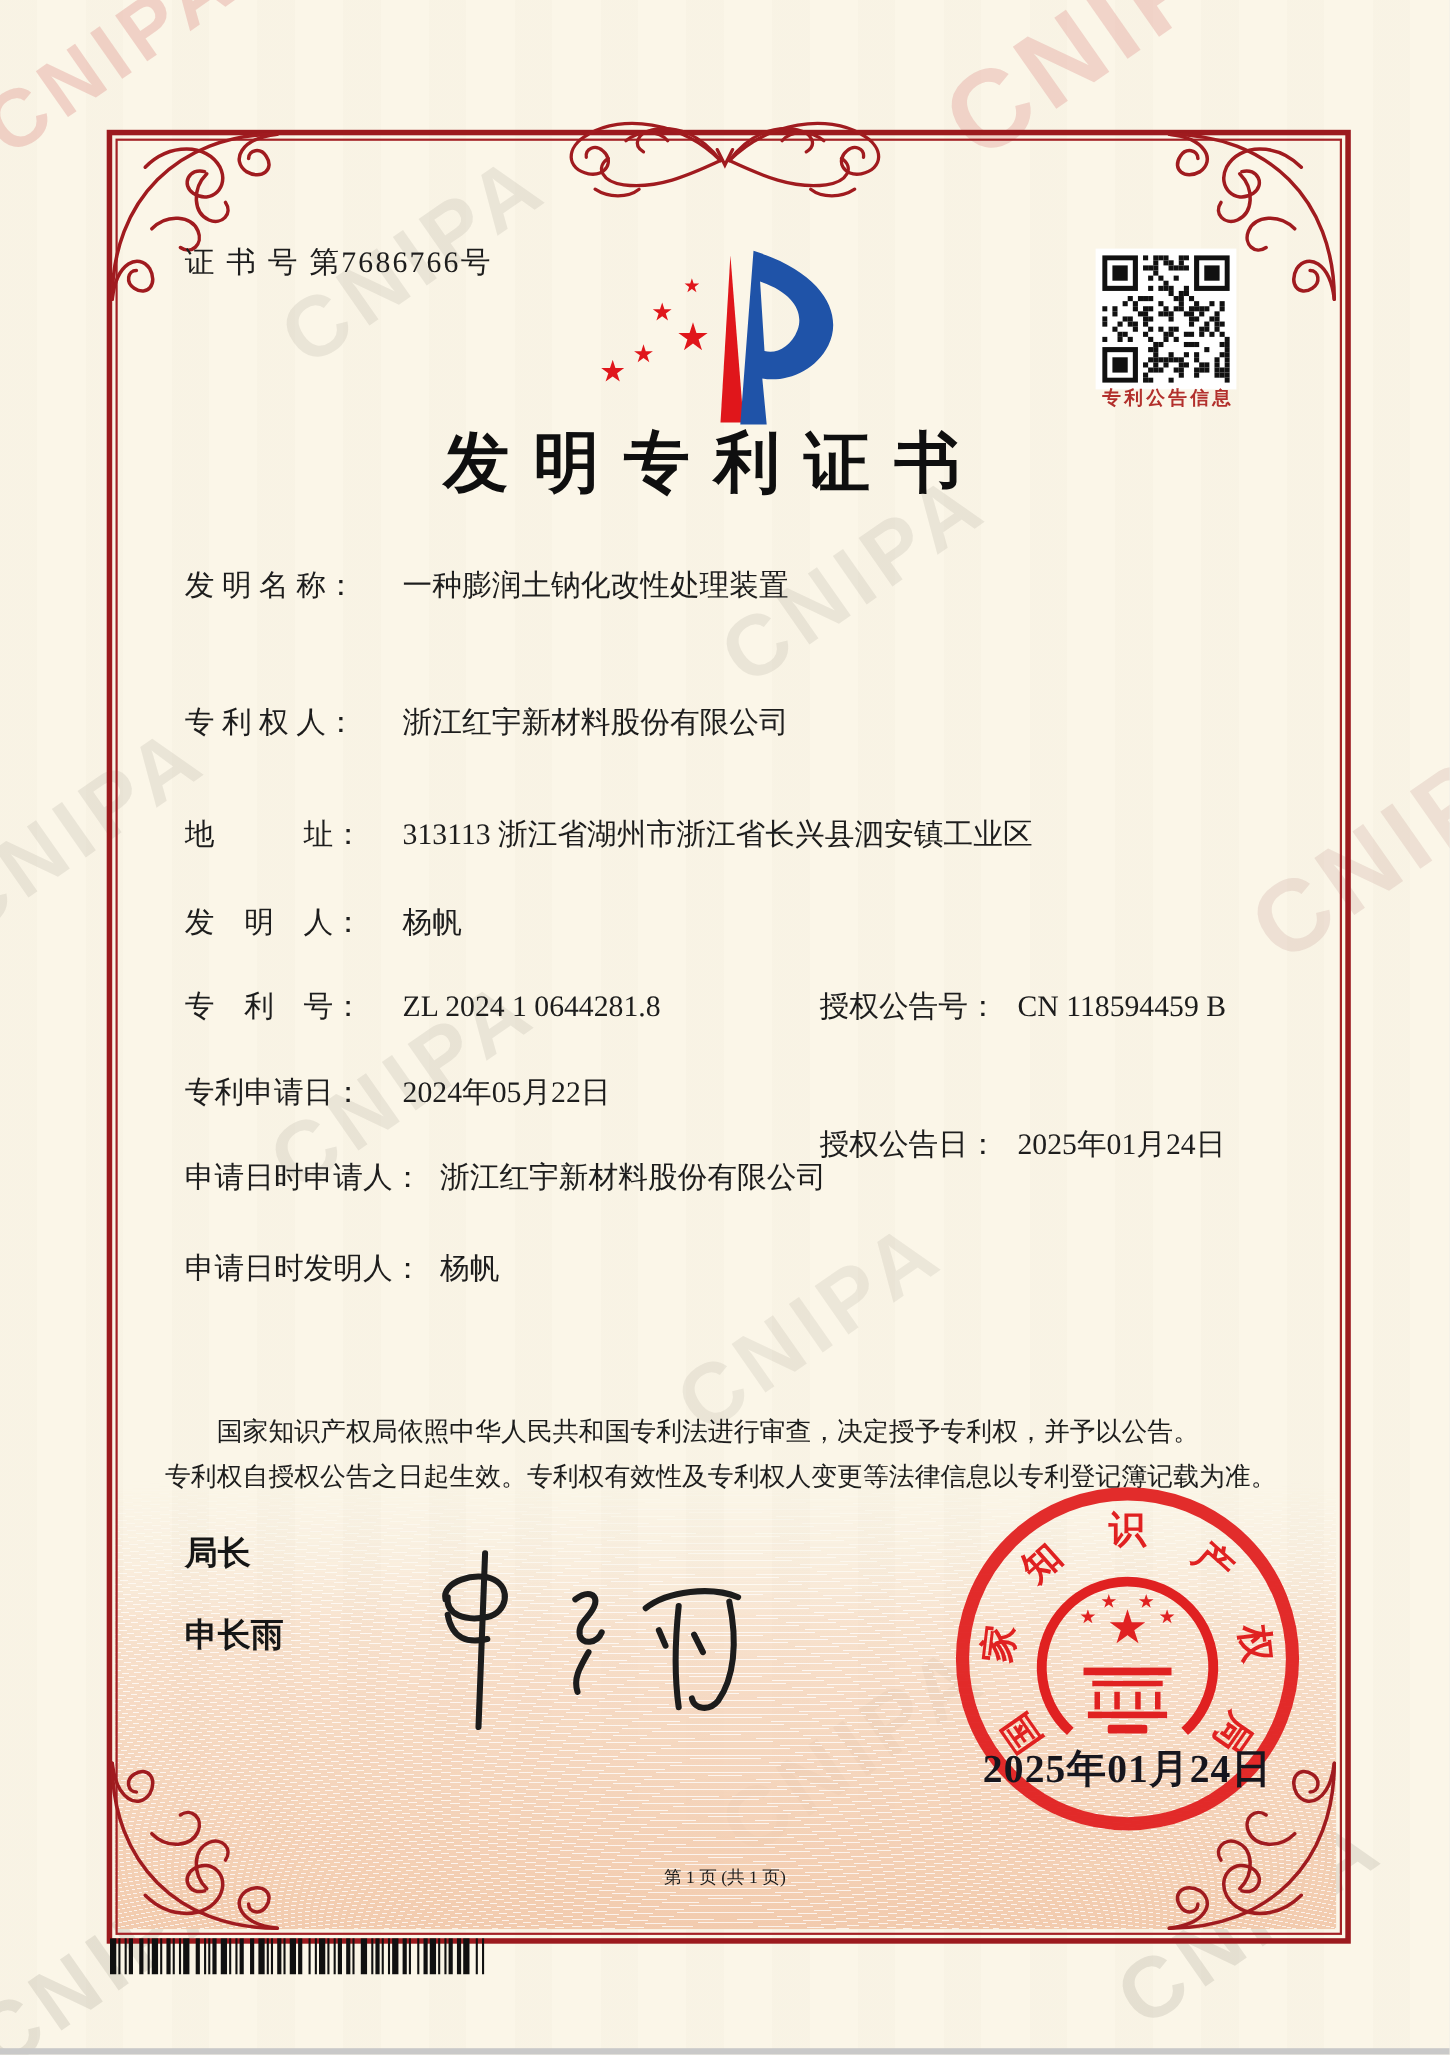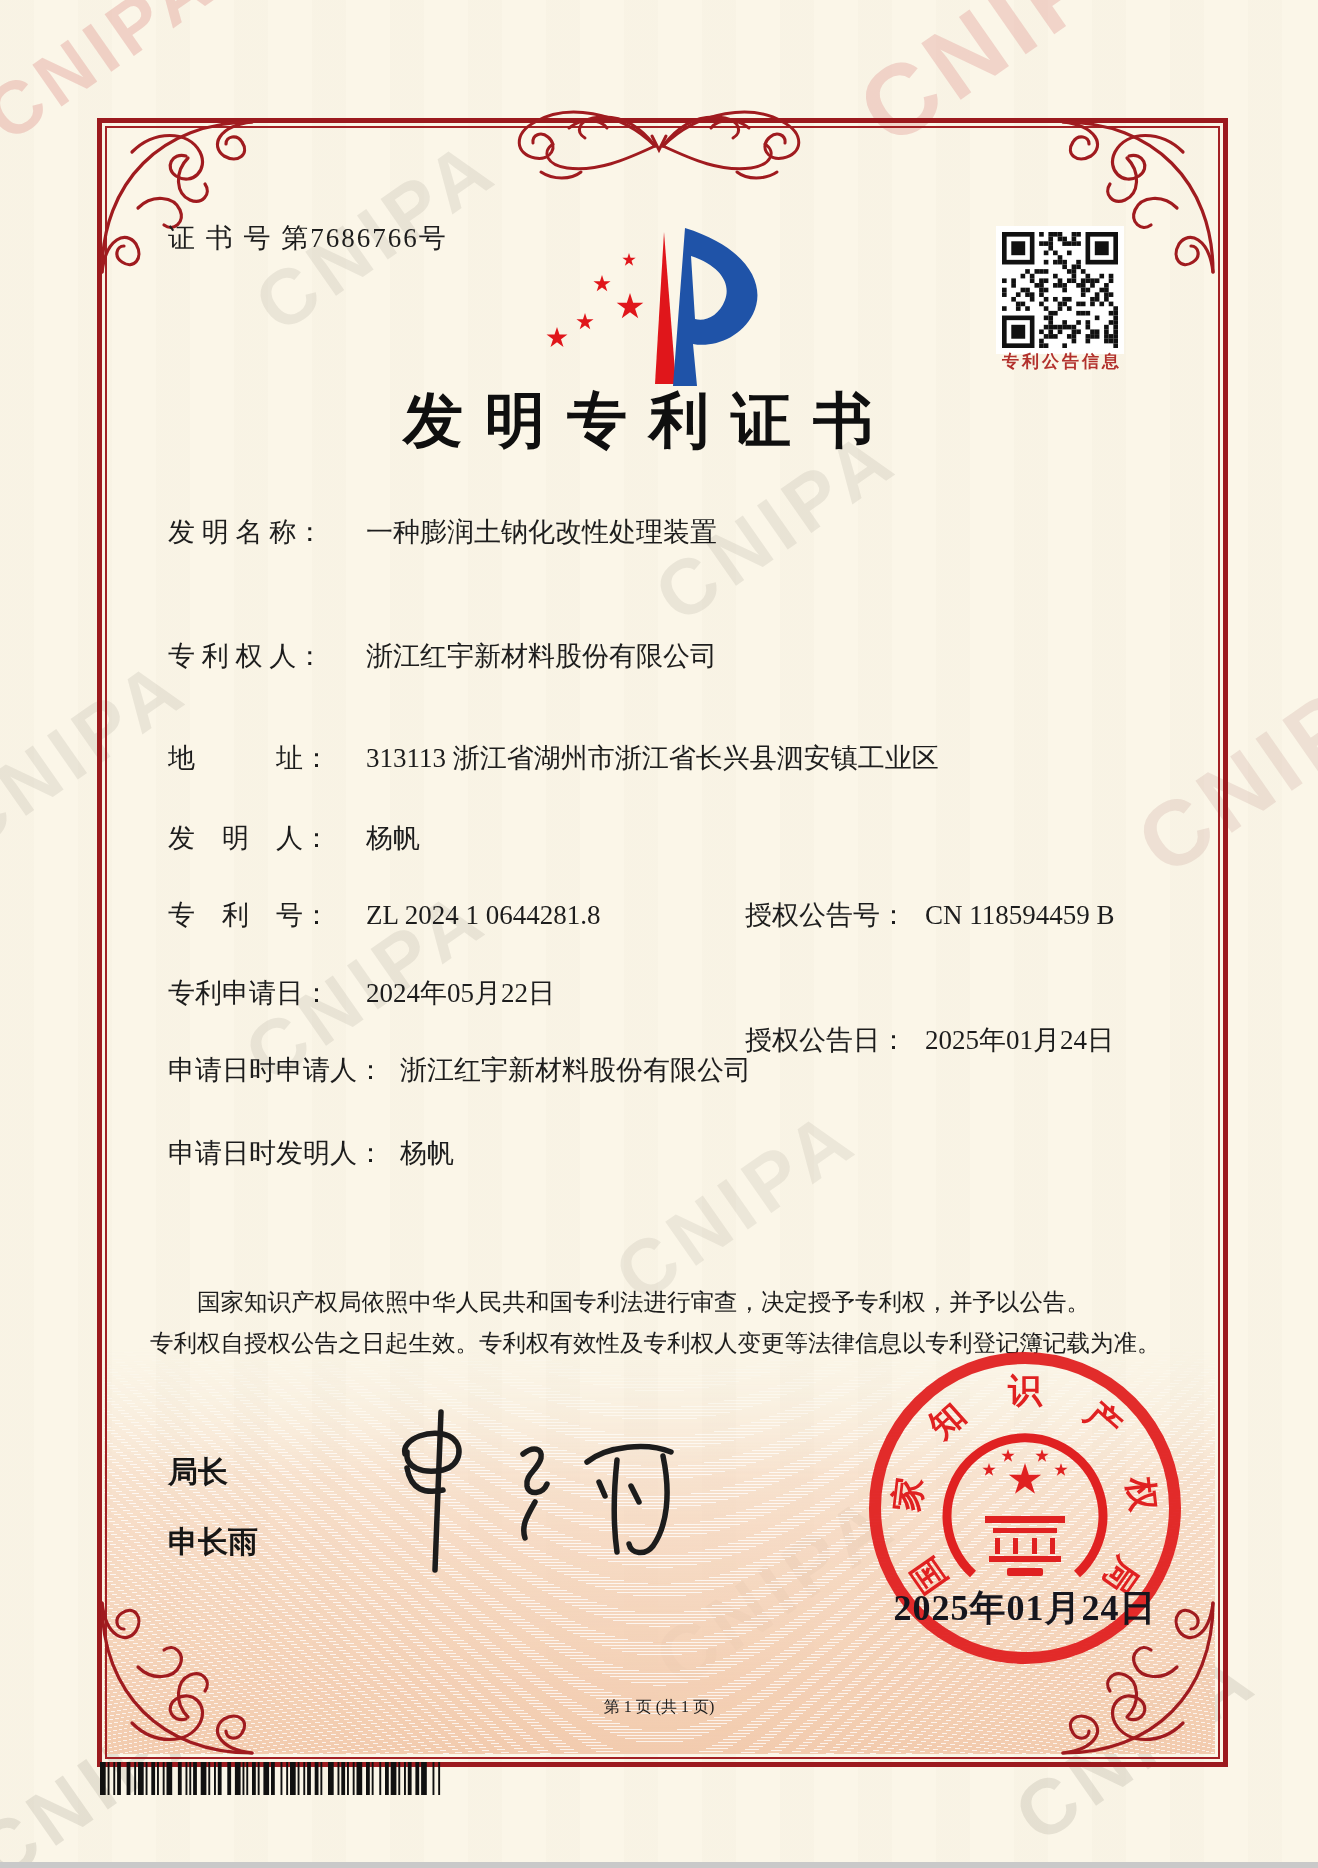--- a/index.html
+++ b/index.html
@@ -375,22 +375,22 @@
     </div>
     <div class="row wide" style="top:1135px;">
       <span class="lab">申请日时发明人：</span><span class="val">杨帆</span>
     </div>
 
     <div class="legal">
       <div class="l1">国家知识产权局依照中华人民共和国专利法进行审查，决定授予专利权，并予以公告。</div>
       <div class="l2">专利权自授权公告之日起生效。专利权有效性及专利权人变更等法律信息以专利登记簿记载为准。</div>
     </div>
 
-    <div class="sig-label" style="top:1452px;">局长</div>
-    <div class="sig-label" style="top:1522px;">申长雨</div>
+    <div class="sig-label" style="top:1392px;">局长</div>
+    <div class="sig-label" style="top:1466px;">申长雨</div>
 
     <svg class="autograph" width="350" height="180" viewBox="0 0 350 180">
       <g fill="none" stroke="#1c1c1c" stroke-width="5.5" stroke-linecap="round">
         <path d="M50,52 C46,36 78,26 94,34 C110,42 106,64 88,68 C68,72 50,66 52,50"></path>
         <path d="M86,10 C84,60 82,115 80,168"></path>
         <path d="M52,66 C56,88 70,92 88,88"></path>
         <path d="M168,52 C178,44 188,46 186,56 C183,68 170,72 172,84 C174,94 188,92 192,82"></path>
         <path d="M180,100 C172,114 166,124 170,136"></path>
         <path d="M232,60 C252,44 292,40 316,50"></path>
         <path d="M262,58 C258,96 258,122 262,150"></path>

